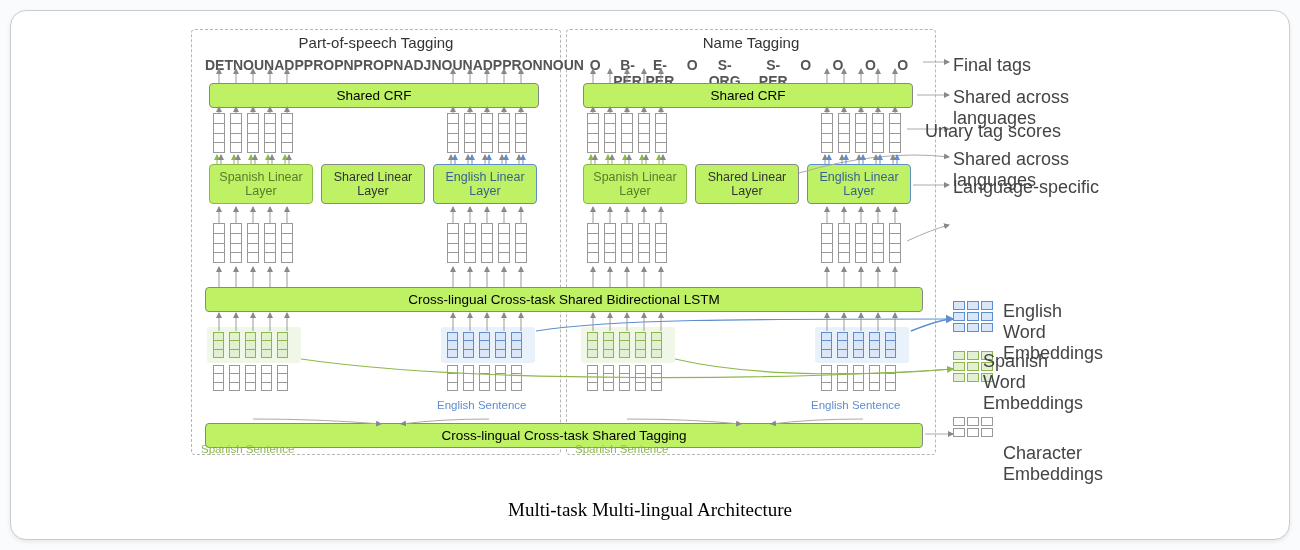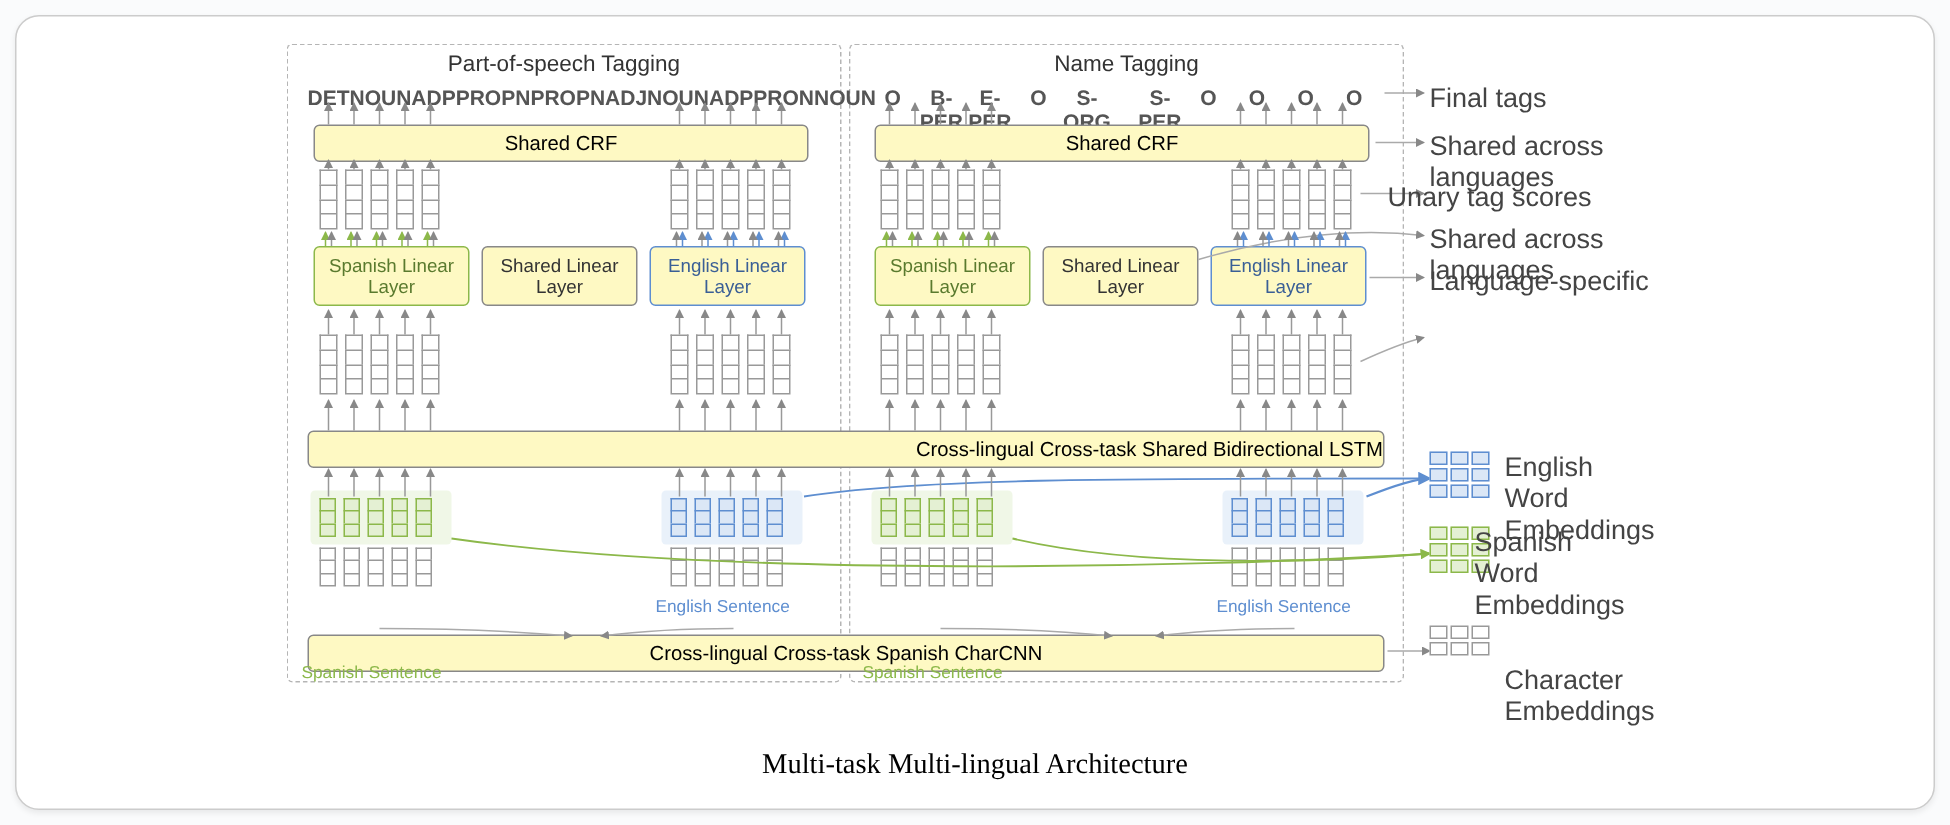--- a/index.html
+++ b/index.html
@@ -2,21 +2,21 @@
 <html><head>
 <meta charset="utf-8">
 <style>
   * { margin:0; padding:0; box-sizing:border-box; }
   body { font-family: Arial, Helvetica, sans-serif; background:#fafbfc; width:1300px; height:550px; }
   .frame { width:1280px; height:530px; margin:10px; background:#fff; border:1px solid #ccc; border-radius:16px; box-shadow:0 2px 4px rgba(0,0,0,.08); position:relative;}
   .diagram { position:absolute; left:170px; top:18px; width:930px; height:450px; }
   .caption { position:absolute; left:0; right:0; bottom:18px; text-align:center; font-size:19px; font-family: 'Times New Roman', serif; color:#000;}
   .task-box { position:absolute; top:0; border:1.5px dashed #b5b5b5; border-radius:4px; height:426px; }
   .task-title { text-align:center; font-size:15px; margin-top:4px; color:#333;}
-  .crf-box, .linear-box, .lstm-box, .char-box { display:inline-block; border:1.5px solid #888; border-radius:4px; background:#fef9c3; font-size:13.5px; padding:4px 0; text-align:center;}
+  .crf-box, .linear-box, .lstm-box, .char-box { display:inline-block; border:1.5px solid #888; border-radius:4px; background:#bef264; font-size:13.5px; padding:4px 0; text-align:center;}
   .crf-box { width:330px; }
   .linear-box { width:104px; font-size:12.5px; padding:5px 4px;}
   .spanish { border-color:#8cb84a; color:#5a7a2e; }
   .english { border-color:#5e8ed0; color:#3a5f96; }
   .shared  { border-color:#888; color:#333; }
   .cluster { position:absolute; display:flex; gap:5px; }
   .vec { width:12px; height:40px; display:flex; flex-direction:column; }
   .vec .cell { flex:1; border:1px solid #999; border-bottom:none; background:#fff;}
   .vec .cell:last-child { border-bottom:1px solid #999;}
   .vec.sm { height:26px; width:11px; }
@@ -43,23 +43,23 @@
 <div class="frame">
 <div class="diagram">
 
   <div class="task-box" style="left:385px; width:370px;">
     <div class="task-title">Name Tagging</div>
   </div>
   <div class="task-box" style="left:10px; width:370px;">
     <div class="task-title">Part-of-speech Tagging</div>
   </div>
 
-  <div class="lstm-box" style="position:absolute; left:24px; top:258px; width:718px;text-align:right;">Cross-lingual Cross-task Shared Bidirectional LSTM</div>
-
-  <div class="char-box" style="position:absolute; left:24px; top:394px; width:718px;">Cross-lingual Cross-task Spanish CharCNN</div>
+  <div class="lstm-box" style="position:absolute; left:24px; top:258px; width:718px;">Cross-lingual Cross-task Shared Bidirectional LSTM</div>
+
+  <div class="char-box" style="position:absolute; left:24px; top:394px; width:718px;">Cross-lingual Cross-task Shared Tagging</div>
 
   <div class="tags-row" style="top:28px; left:24px; width:340px; gap:0;">
     <span>DET</span>
     <span>NOUN</span>
     <span>ADP</span>
     <span>PROPN</span>
     <span>PROPN</span>
     <span style="flex:.5;"></span>
     <span>ADJ</span>
     <span>NOUN</span>

